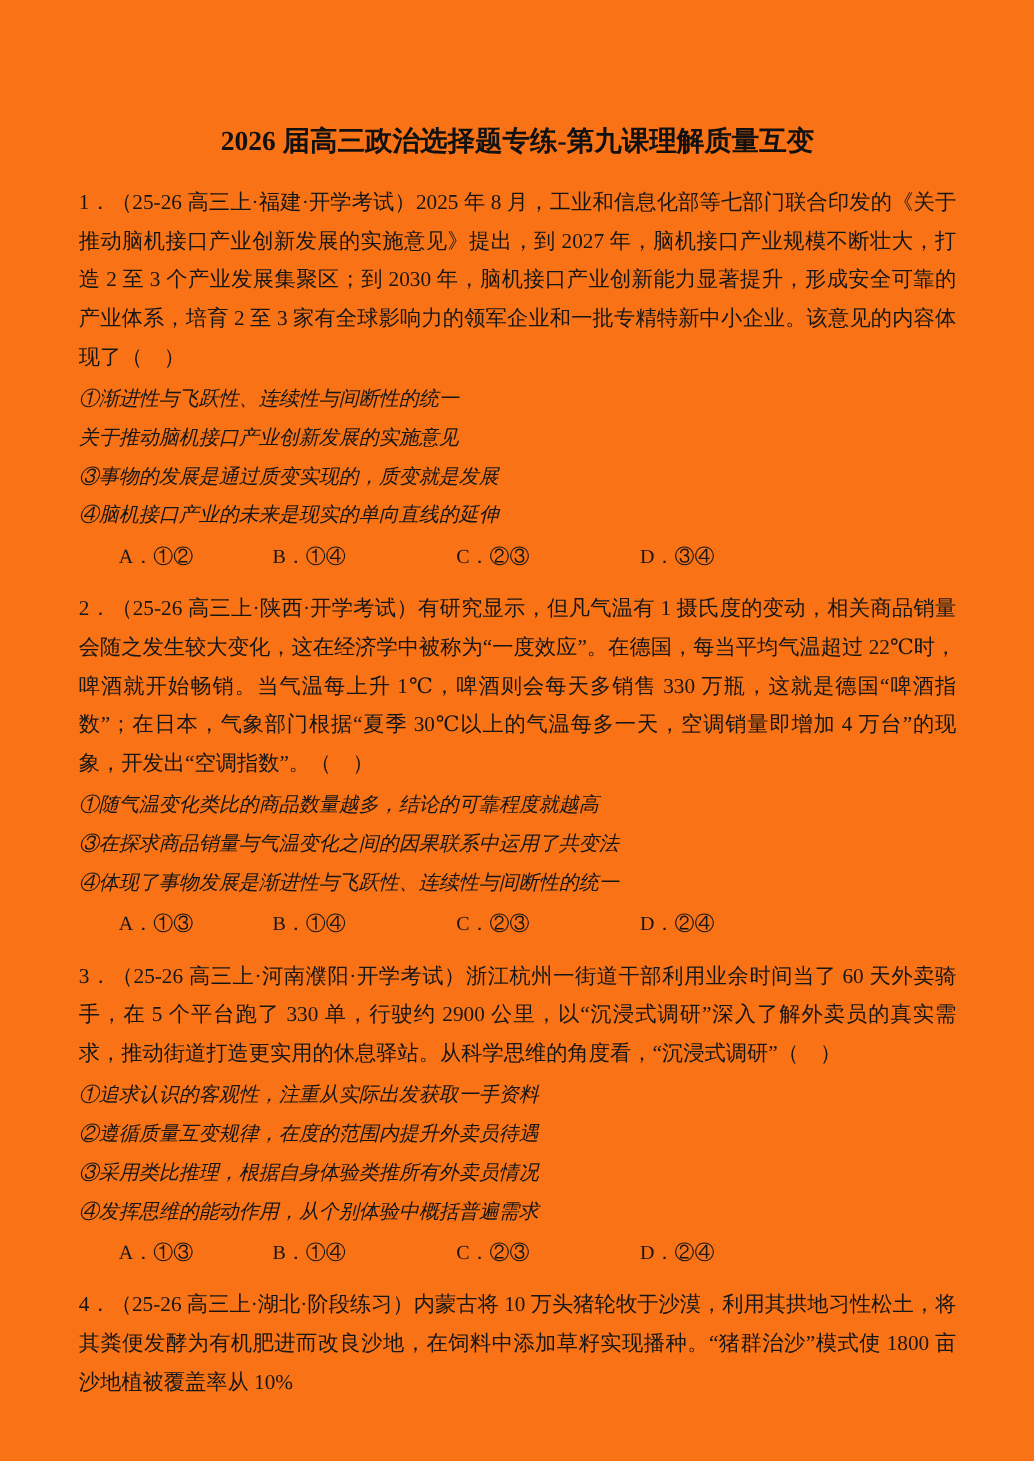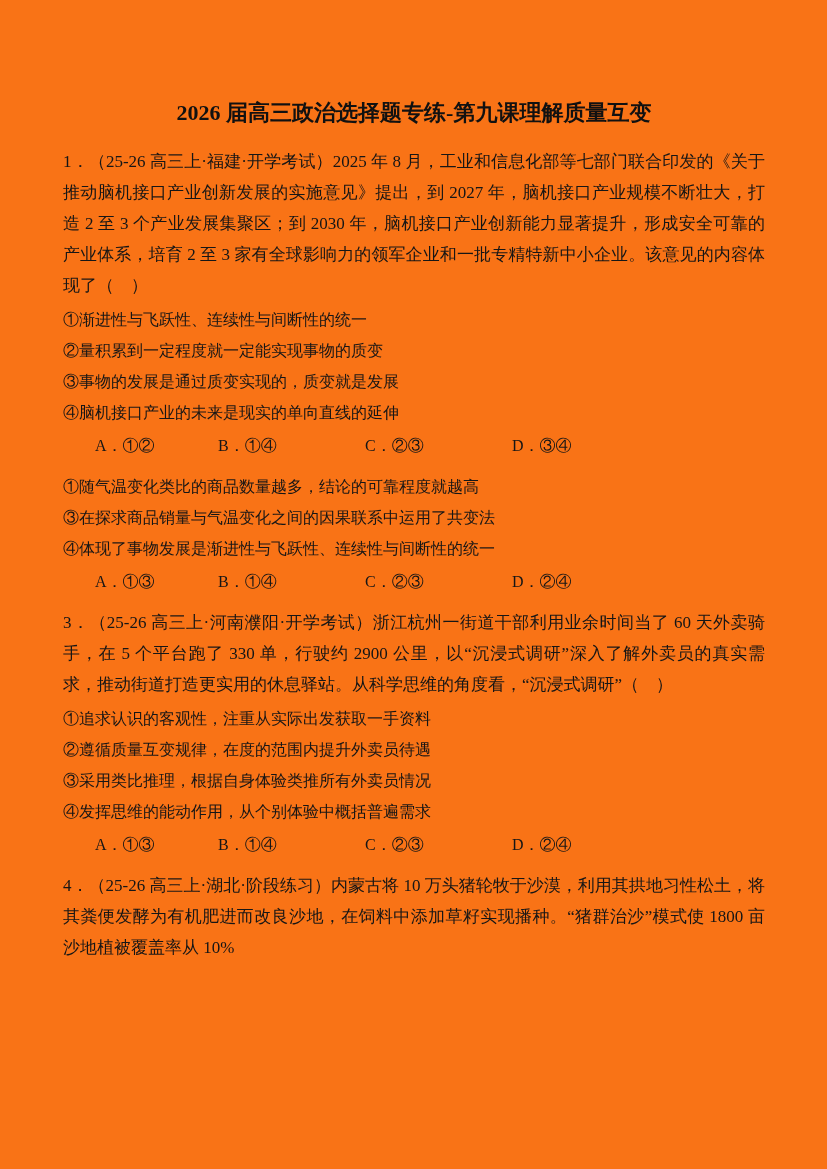--- a/index.html
+++ b/index.html
@@ -37,20 +37,21 @@
   }
   .stem {
     margin: 0;
     font-size: 17px;
     line-height: 31px;
     text-align: justify;
     text-justify: inter-ideograph;
   }
   .options {
     margin-top: 3px;
+    font-style: italic;
   }
   .option-line {
     margin: 0;
     font-size: 16px;
     line-height: 31px;
     text-align: left;
   }
   .choices {
     display: flex;
     align-items: baseline;
@@ -72,33 +73,34 @@
 <body>
 
 <div class="page">
 
   <h1 class="doc-title">2026 届高三政治选择题专练-第九课理解质量互变</h1>
 
   <div class="question">
     <p class="stem">1．（25-26 高三上·福建·开学考试）2025 年 8 月，工业和信息化部等七部门联合印发的《关于推动脑机接口产业创新发展的实施意见》提出，到 2027 年，脑机接口产业规模不断壮大，打造 2 至 3 个产业发展集聚区；到 2030 年，脑机接口产业创新能力显著提升，形成安全可靠的产业体系，培育 2 至 3 家有全球影响力的领军企业和一批专精特新中小企业。该意见的内容体现了（　）</p>
     <div class="options">
       <p class="option-line">①渐进性与飞跃性、连续性与间断性的统一</p>
-      <p class="option-line">②量积累到一定程度就一定能实现事物的质变</p>
+      <p class="option-line">关于推动脑机接口产业创新发展的实施意见</p>
       <p class="option-line">③事物的发展是通过质变实现的，质变就是发展</p>
       <p class="option-line">④脑机接口产业的未来是现实的单向直线的延伸</p>
     </div>
     <div class="choices">
       <span class="choice choice-a">A．①②</span>
       <span class="choice choice-b">B．①④</span>
       <span class="choice choice-c">C．②③</span>
       <span class="choice choice-d">D．③④</span>
     </div>
   </div>
 
   <div class="question">
+    <p class="stem">2．（25-26 高三上·陕西·开学考试）有研究显示，但凡气温有 1 摄氏度的变动，相关商品销量会随之发生较大变化，这在经济学中被称为“一度效应”。在德国，每当平均气温超过 22℃时，啤酒就开始畅销。当气温每上升 1℃，啤酒则会每天多销售 330 万瓶，这就是德国“啤酒指数”；在日本，气象部门根据“夏季 30℃以上的气温每多一天，空调销量即增加 4 万台”的现象，开发出“空调指数”。（　）</p>
     <div class="options">
       <p class="option-line">①随气温变化类比的商品数量越多，结论的可靠程度就越高</p>
       <p class="option-line">③在探求商品销量与气温变化之间的因果联系中运用了共变法</p>
       <p class="option-line">④体现了事物发展是渐进性与飞跃性、连续性与间断性的统一</p>
     </div>
     <div class="choices">
       <span class="choice choice-a">A．①③</span>
       <span class="choice choice-b">B．①④</span>
       <span class="choice choice-c">C．②③</span>
       <span class="choice choice-d">D．②④</span>

